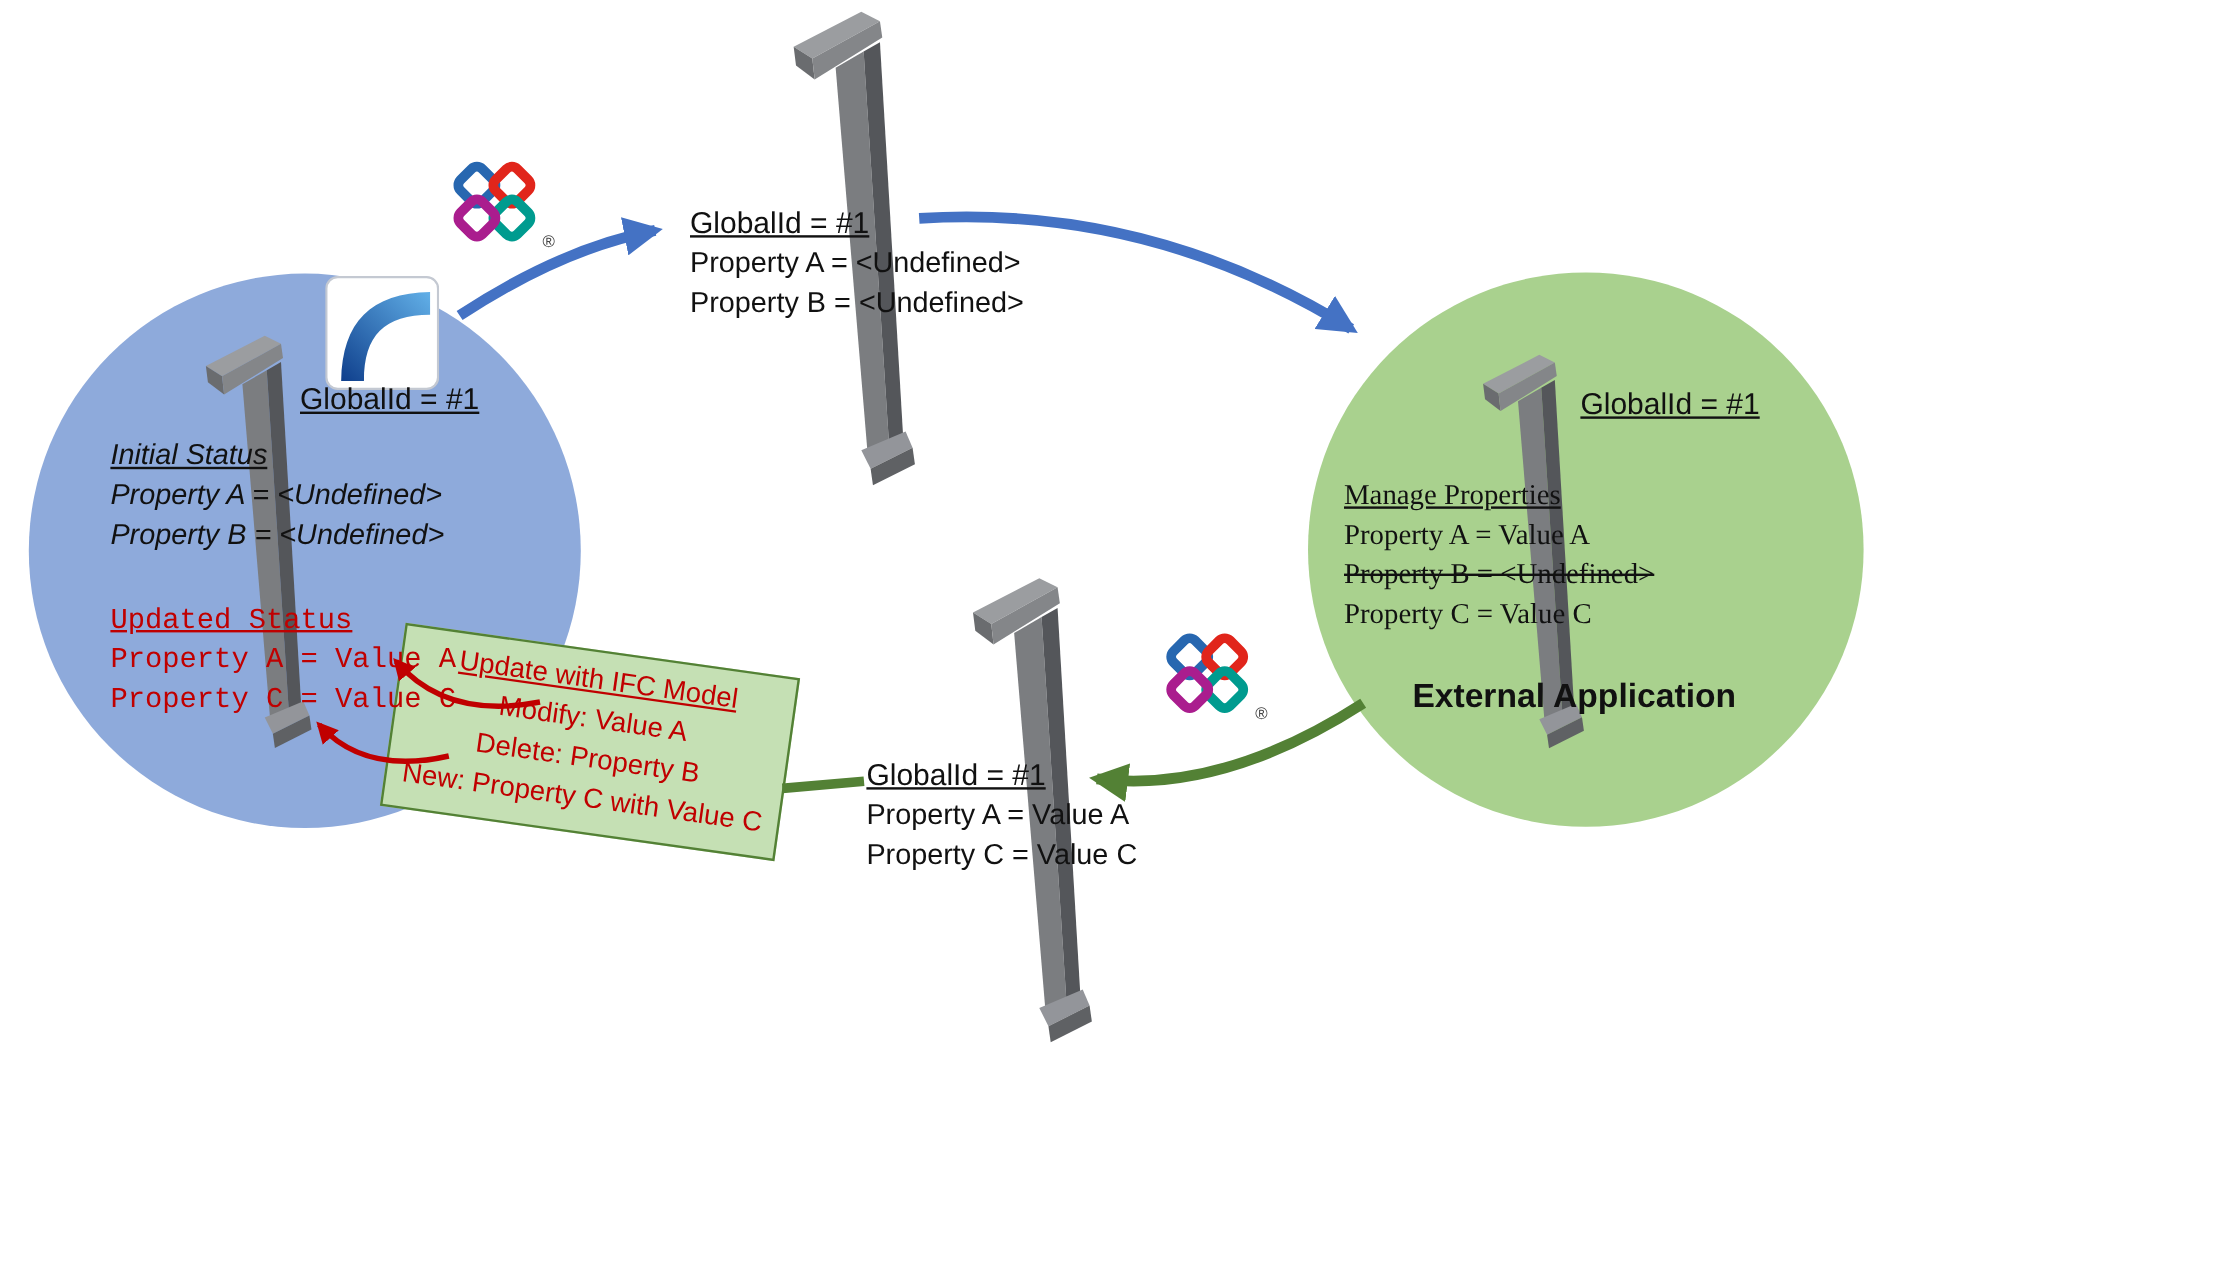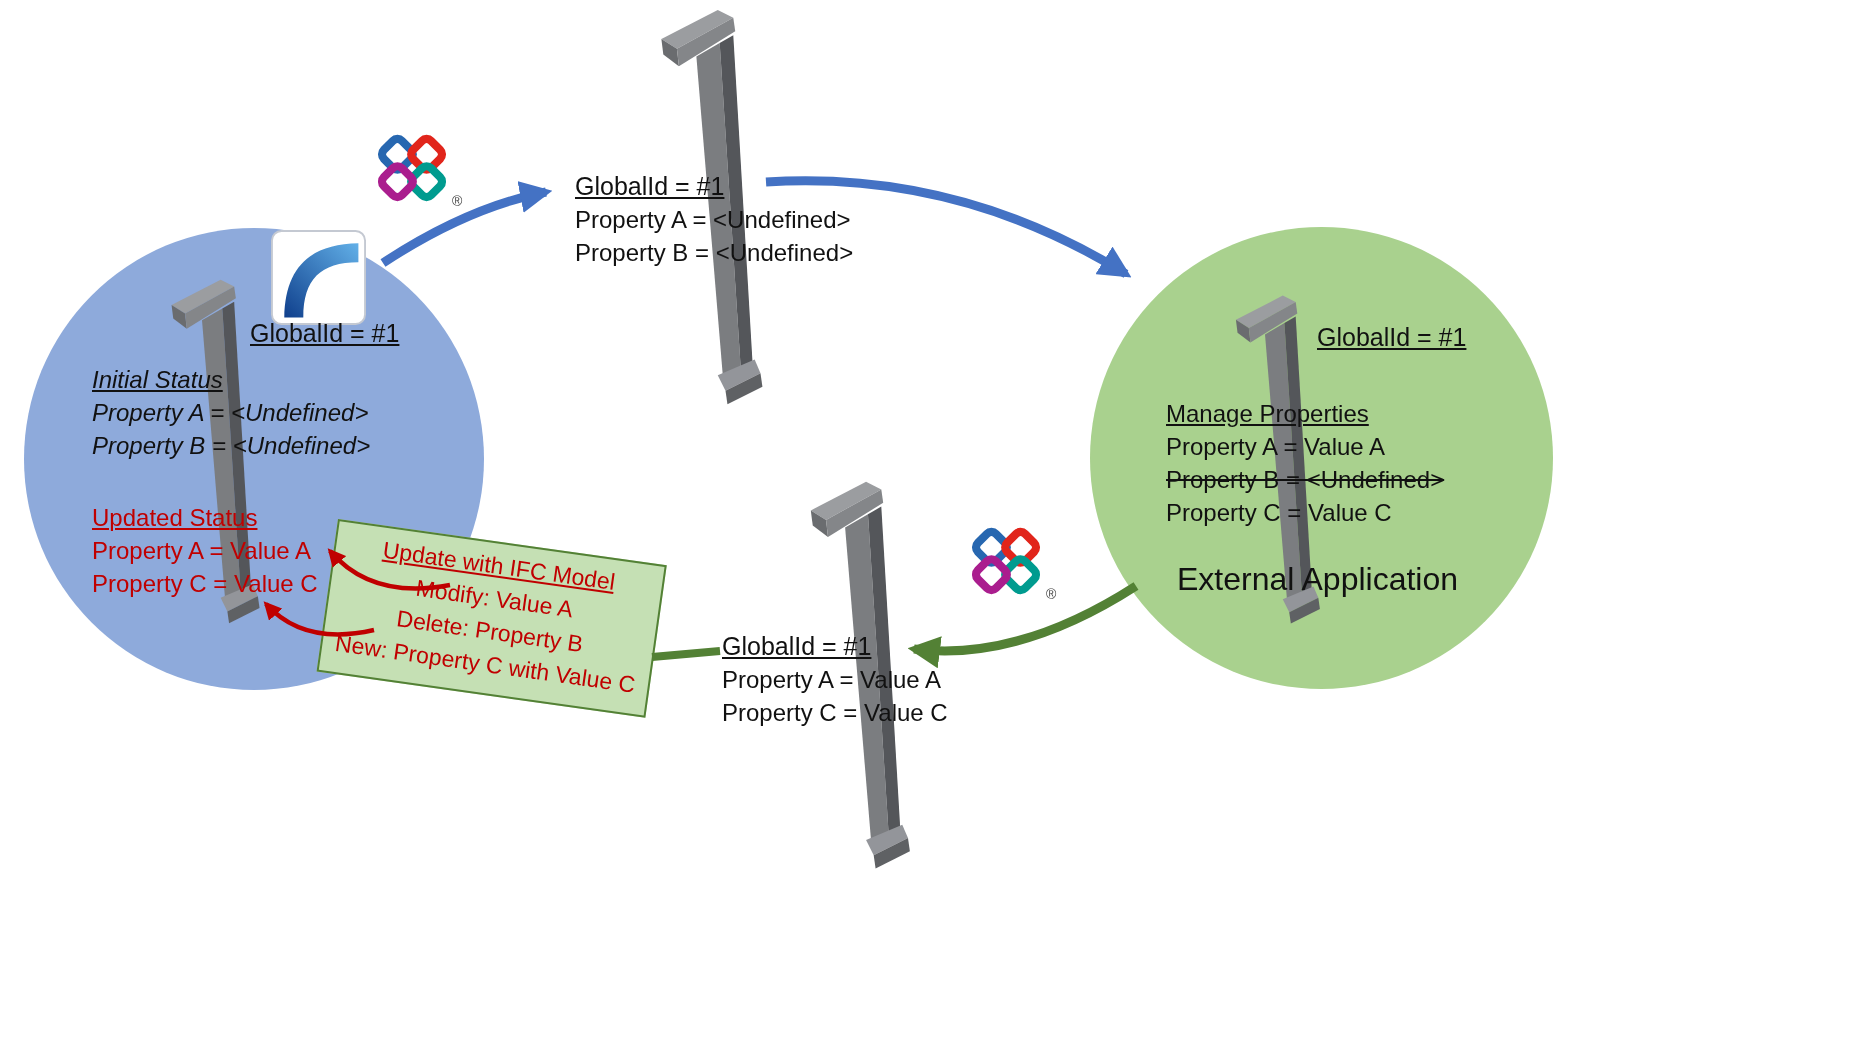--- a/index.html
+++ b/index.html
@@ -16,21 +16,21 @@
 
   .logo{position:absolute;}
   .logo svg{display:block;width:100%;height:100%;}
   .rmark{position:absolute;font-size:14px;color:#444;}
 
   .textblock{position:absolute;white-space:nowrap;font-size:24px;line-height:33px;}
   .gid{font-size:25px;text-decoration:underline;}
   .u{text-decoration:underline;}
   .strike{text-decoration:line-through;}
   .red{color:#C00000;}
-  .big{font-size:32px;}
+  .big{font-size:28px;font-weight:bold;}
 
   .update-box{
     position:absolute;left:338px;top:519px;width:332px;height:154px;
     background:#C5E0B4;border:2px solid #538135;box-sizing:border-box;
     transform:rotate(8deg);transform-origin:top left;
     text-align:center;font-size:23px;line-height:33px;color:#C00000;
     padding-top:6px;
   }
   .arrows{position:absolute;left:0;top:0;width:1860px;height:1058px;pointer-events:none;}
 </style>
@@ -158,29 +158,29 @@
   </div>
 
   <div class="textblock gid" style="left:250px;top:317px;">GlobalId = #1</div>
 
   <div class="textblock" style="left:92px;top:363px;font-style:italic;">
     <div class="u">Initial Status</div>
     <div>Property A = &lt;Undefined&gt;</div>
     <div>Property B = &lt;Undefined&gt;</div>
   </div>
 
-  <div class="textblock red" style="left:92px;top:501px;">
+  <div class="textblock red" style="left:92px;top:501px;font-family:Liberation Mono, monospace;">
     <div class="u">Updated Status</div>
     <div>Property A = Value A</div>
     <div>Property C = Value C</div>
   </div>
 
   <div class="textblock gid" style="left:1317px;top:321px;">GlobalId = #1</div>
 
-  <div class="textblock" style="left:1166px;top:397px;">
+  <div class="textblock" style="left:1120px;top:397px;font-family:Liberation Serif, serif;">
     <div class="u">Manage Properties</div>
     <div>Property A = Value A</div>
     <div class="strike">Property B = &lt;Undefined&gt;</div>
     <div>Property C = Value C</div>
   </div>
 
   <div class="textblock big" style="left:1177px;top:563px;">External Application</div>
 
   <div class="textblock" style="left:722px;top:630px;">
     <div class="gid">GlobalId = #1</div>

